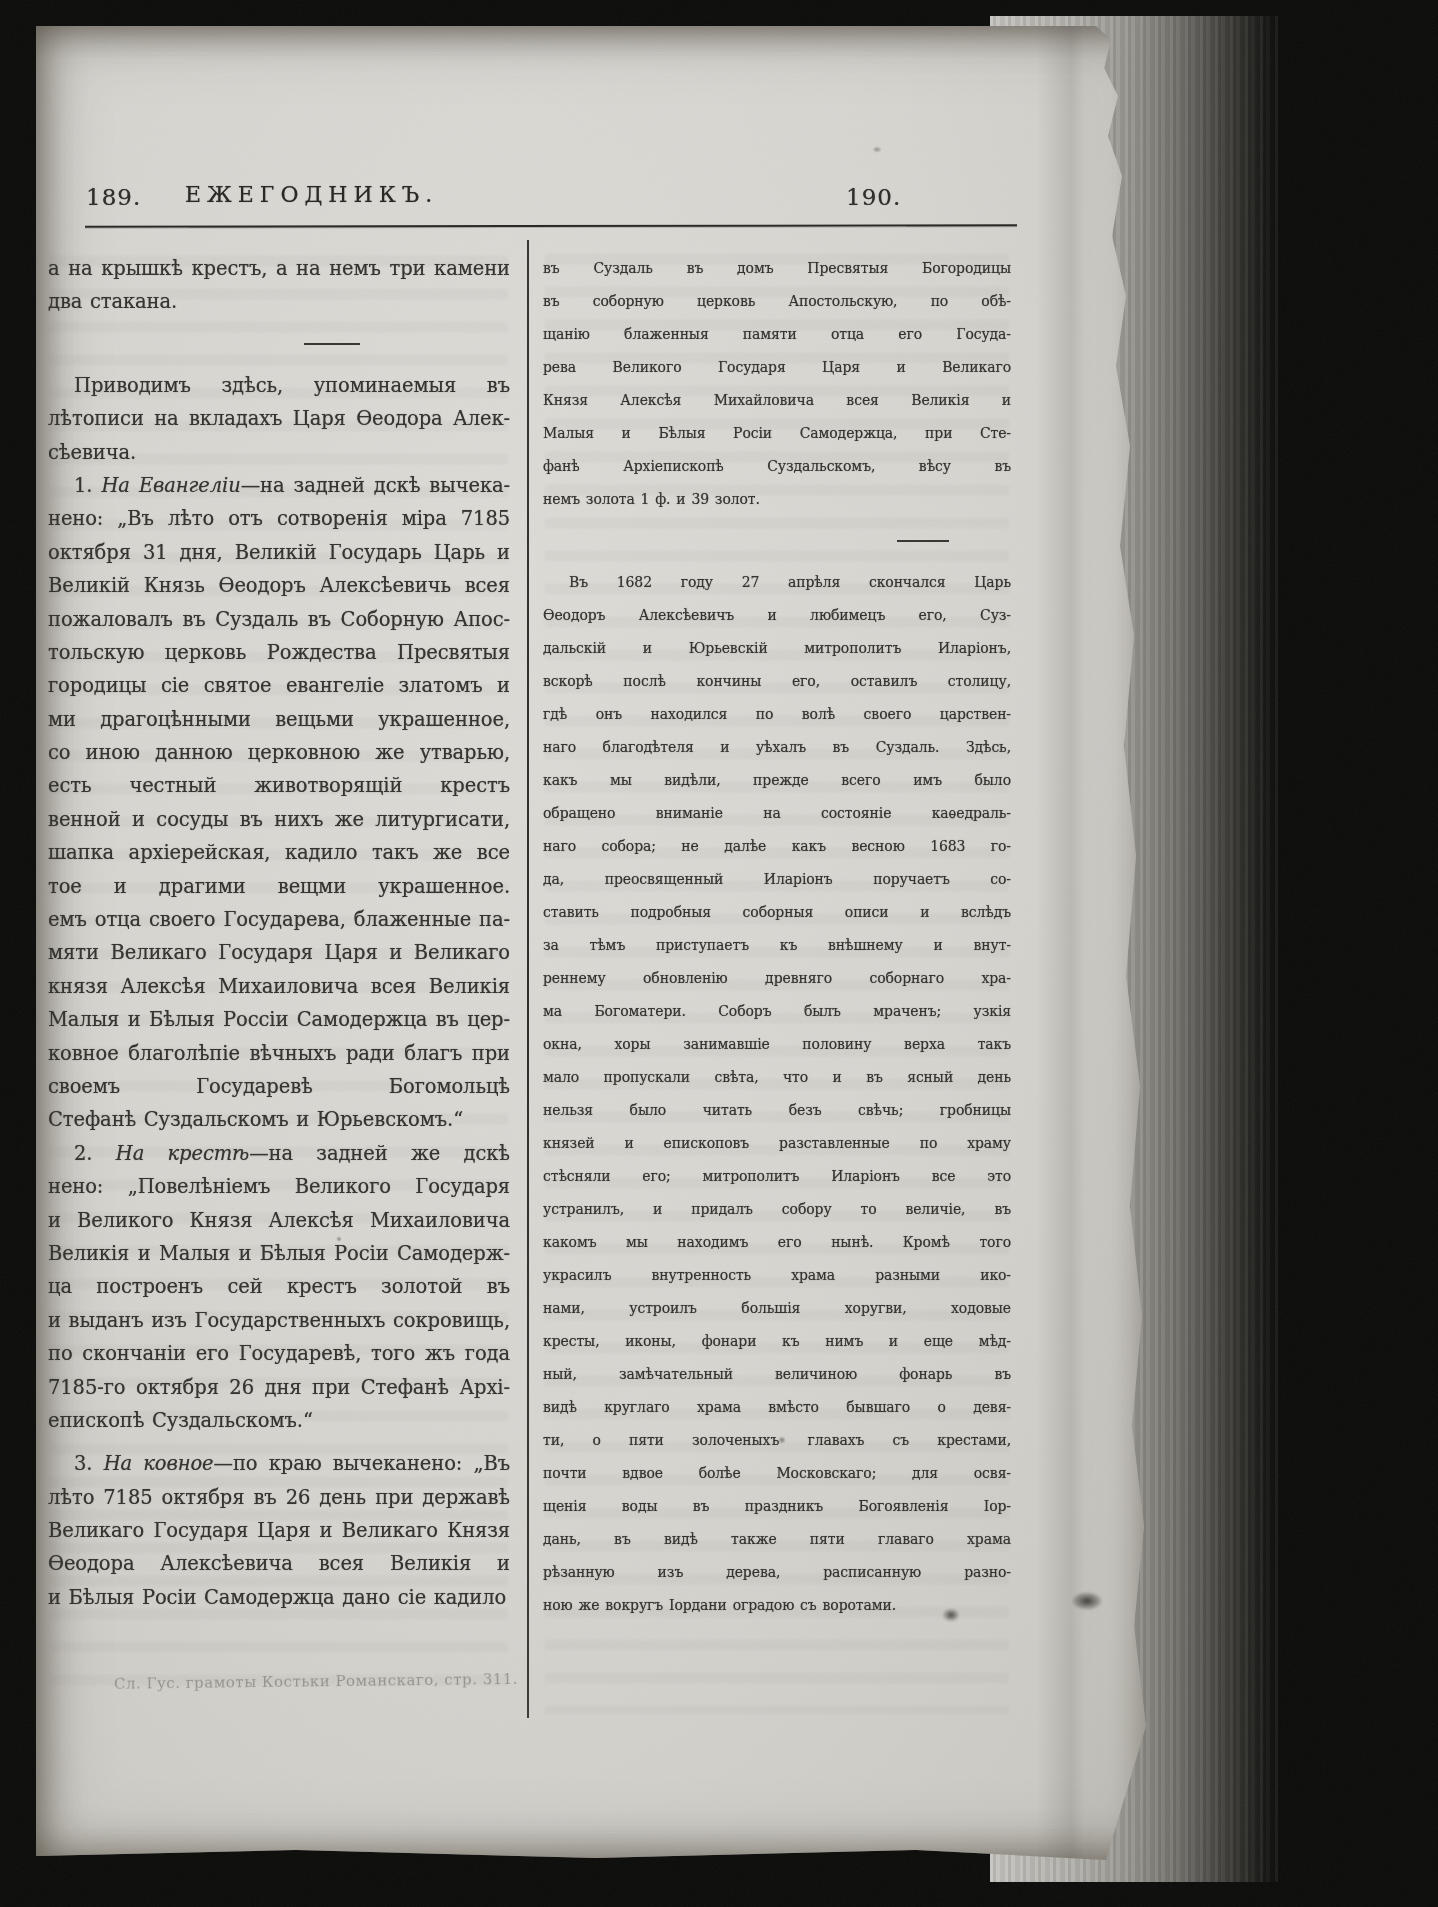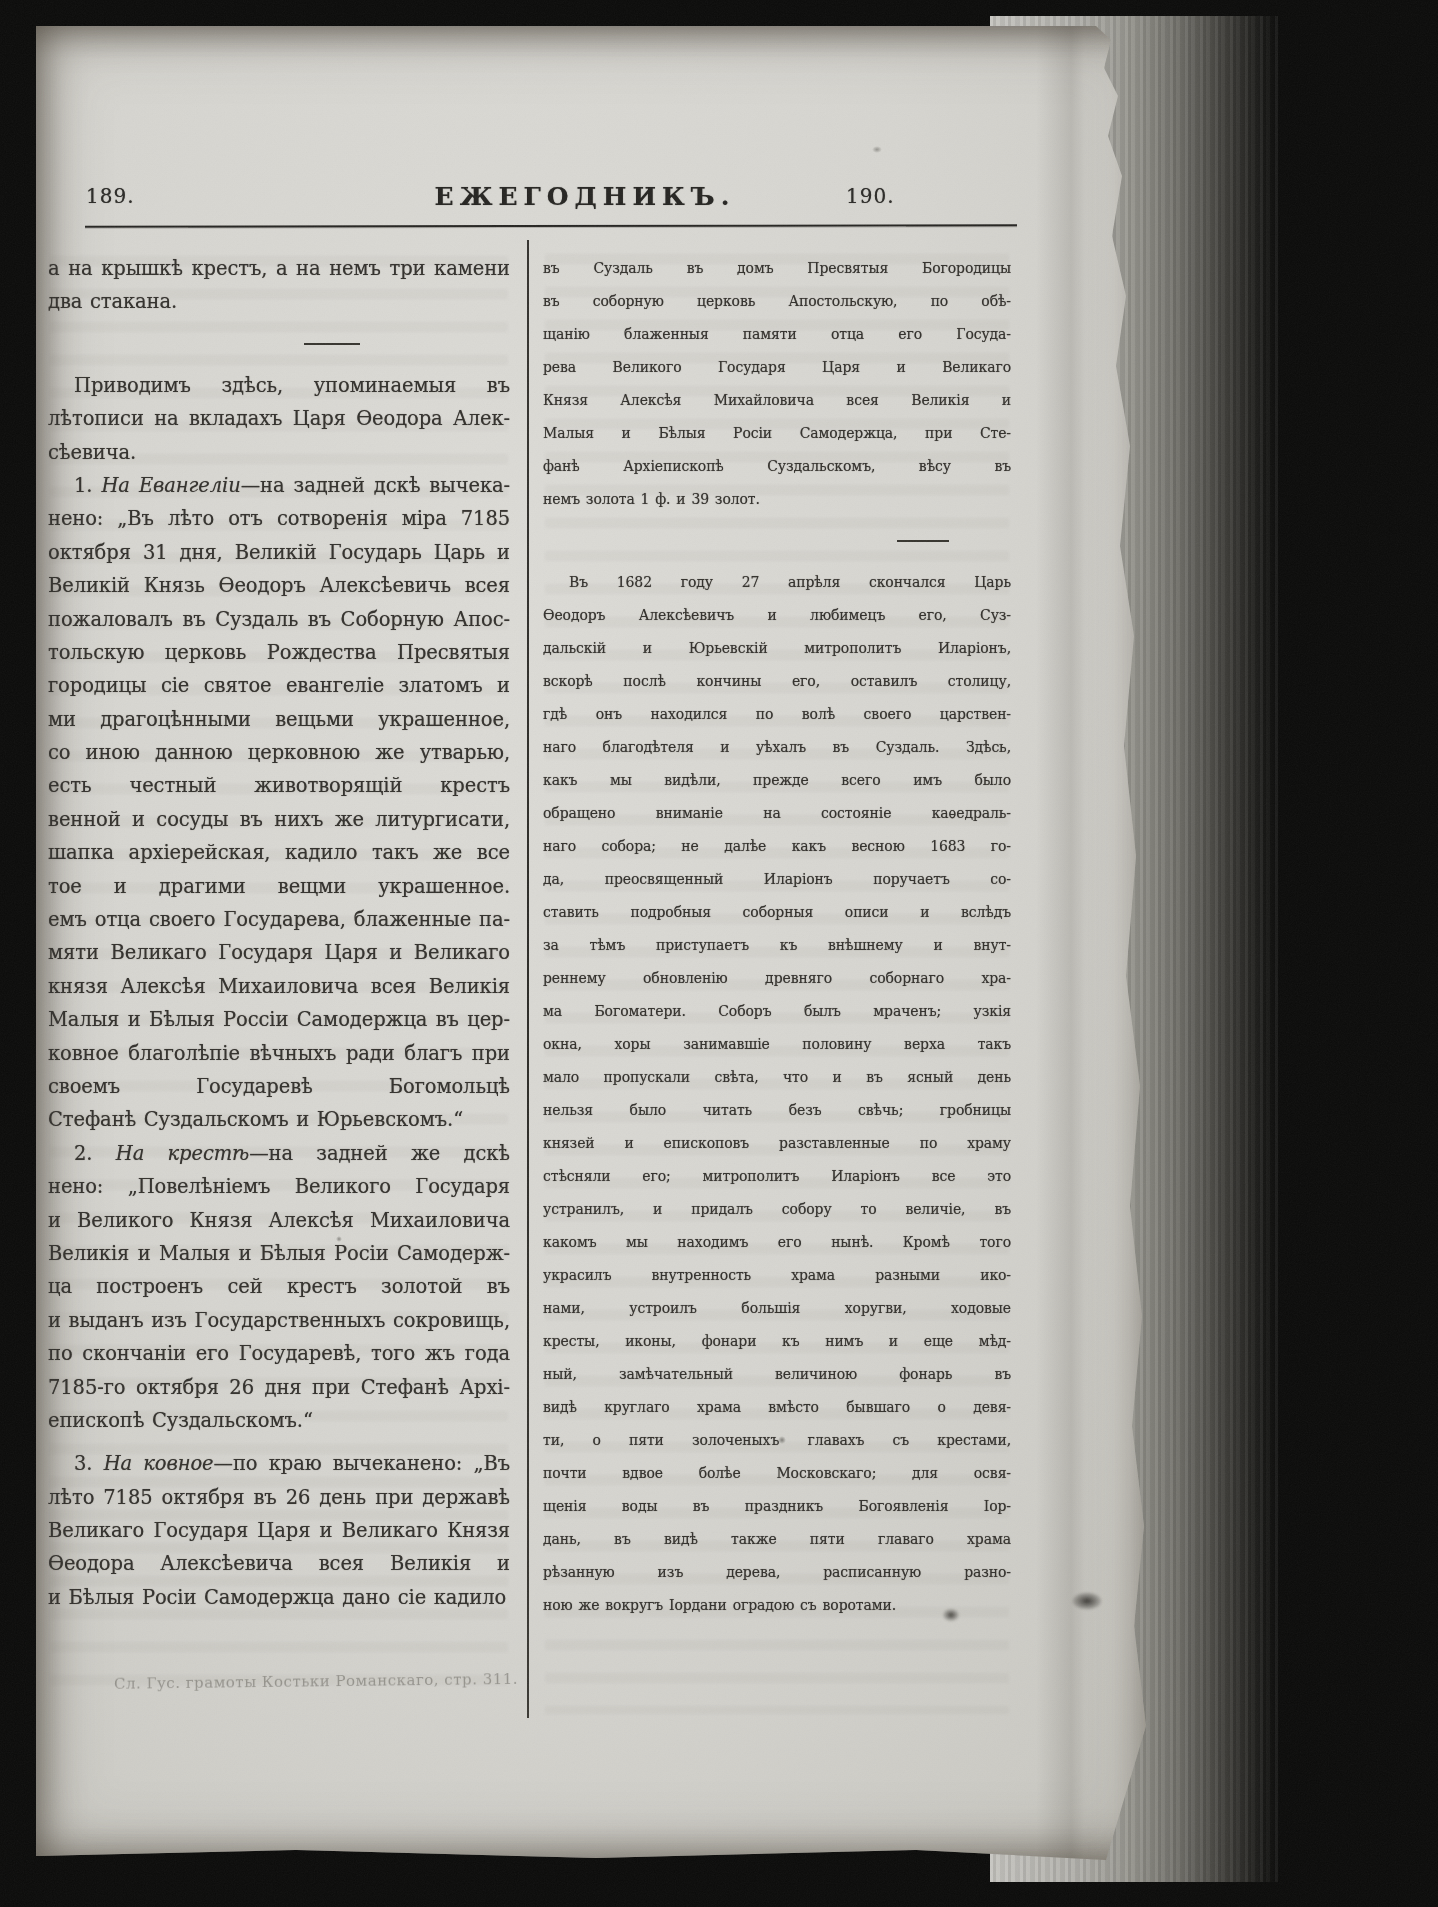--- a/index.html
+++ b/index.html
@@ -42,27 +42,27 @@
       1098px 1600px, 1110px 1700px, 1086px 1780px, 1070px 1834px,
       880px 1824px, 560px 1832px, 260px 1824px, 0px 1830px);
     z-index:2;
   }
   .crease{
     position:absolute;left:1000px;top:0;width:78px;height:100%;
     background:linear-gradient(90deg,transparent,rgba(60,55,48,.16) 45%,rgba(60,55,48,.06) 62%,transparent);
     pointer-events:none;
   }
   
-  .pn{position:absolute;top:158px;font-size:20px;color:#2c2b28;letter-spacing:1px;
+  .pn{position:absolute;top:158px;font-size:23px;color:#2c2b28;letter-spacing:1px;
       text-shadow:0 0 .8px rgba(50,48,43,.75);}
   .pn-left{left:50px;}
   .pn-right{left:810px;}
   .header-title{
-    position:absolute;top:156px;left:149px;width:800px;text-align:center;
-    font-size:25px;font-weight:700;letter-spacing:6px;color:#262522;
+    position:absolute;top:156px;left:149px;width:800px;text-align:left;
+    font-size:22px;font-weight:400;letter-spacing:6px;color:#262522;
     text-shadow:0 0 1px rgba(45,43,38,.6);
   }
   .header-rule{
     position:absolute;left:49px;top:199px;width:932px;height:0;
     border-top:2.4px solid #262522;transform:rotate(-.08deg);
     box-shadow:0 1px 0 rgba(40,38,34,.22);
   }
   
   .col-divider{
     position:absolute;left:491px;top:214px;width:2.4px;height:1478px;

